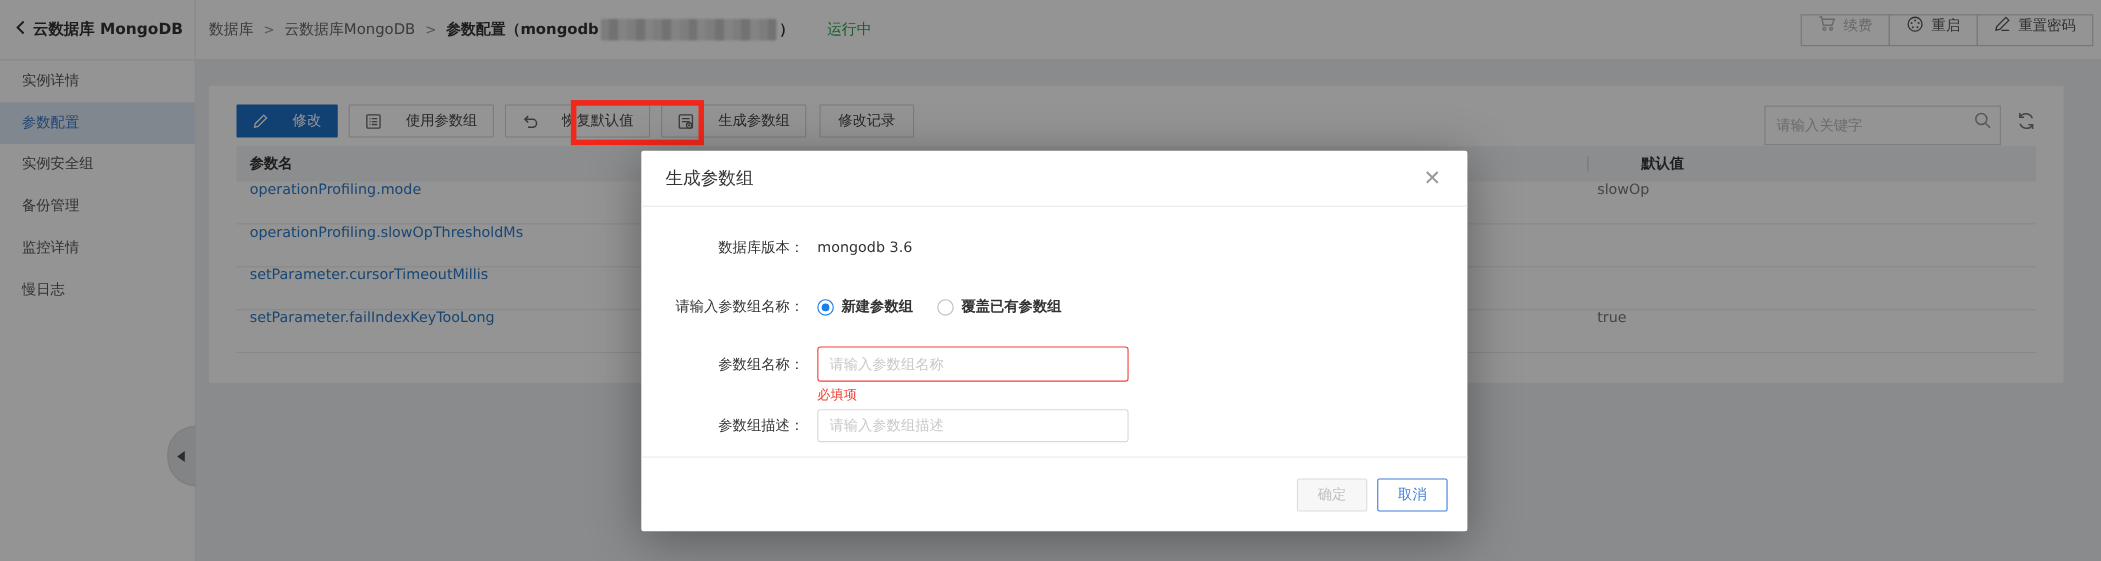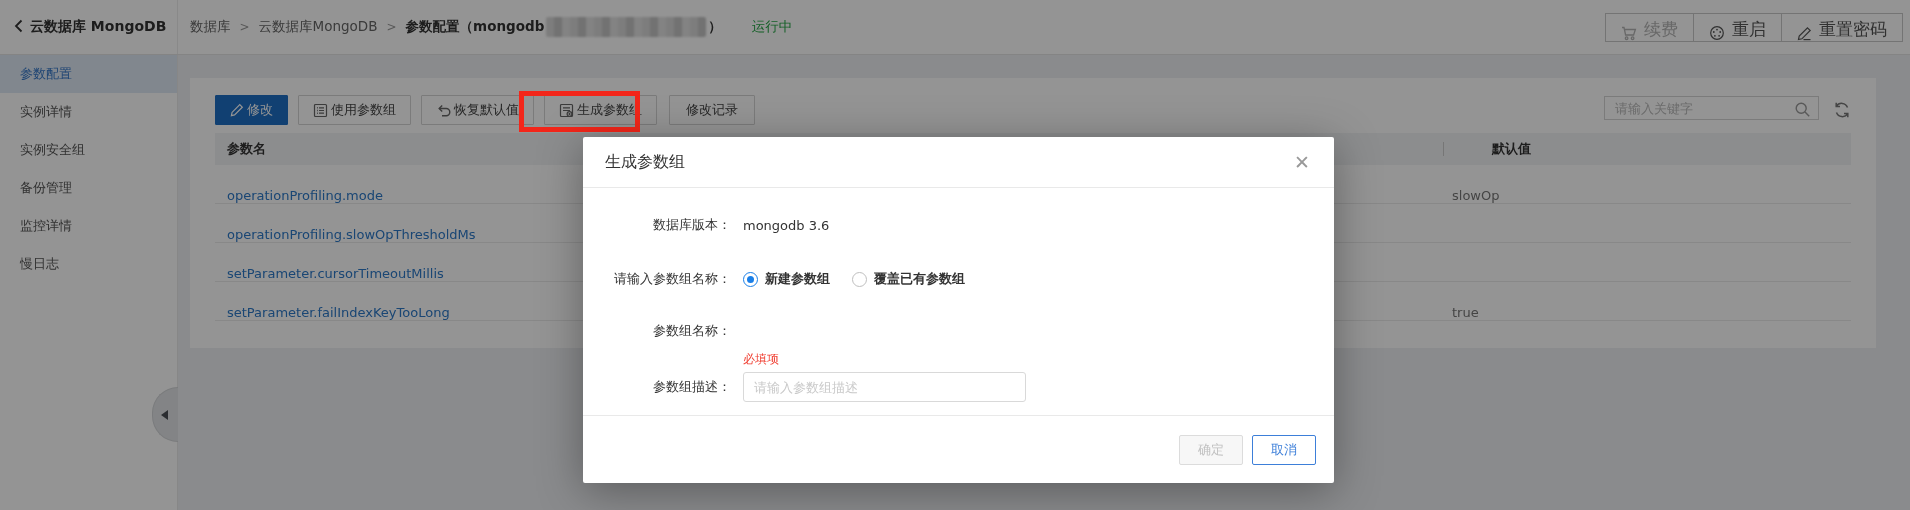--- a/index.html
+++ b/index.html
@@ -11,54 +11,54 @@
   .topbar { position:absolute; left:0; top:0; width:1910px; height:55px; background:#fff; border-bottom:1px solid #e3e3e3; display:flex; align-items:center; }
   .sidebar-header { width:178px; height:100%; display:flex; align-items:center; gap:7px; padding-left:14px; font-size:14px; font-weight:bold; color:#333; border-right:1px solid #ececec; flex:0 0 178px; }
   .breadcrumb { display:flex; align-items:center; font-size:13.5px; color:#666; padding-left:12px; white-space:nowrap; }
   .bc-sep { color:#999; margin:0 9px; font-size:12px; }
   .bc-current { color:#333; font-weight:600; }
   .masked-id { display:inline-block; width:160px; height:20px; margin:0 2px; vertical-align:middle; border-radius:2px;
     background:repeating-linear-gradient(90deg,#d8d8d8 0 8px,#c4c4c4 8px 16px,#e2e2e2 16px 24px), repeating-linear-gradient(0deg,rgba(255,255,255,.35) 0 5px, rgba(160,160,160,.25) 5px 10px);
     filter:blur(1px); }
   .status-running { color:#26a646; margin-left:30px; font-size:13.5px; }
   .tb-actions { position:absolute; right:7px; top:13px; display:flex; }
-  .tb-btn { height:29px; display:flex; align-items:flex-end; gap:7px; padding:0 15px; background:#fff; border:1px solid #c9c9c9; color:#555; font-size:17px; margin-left:-1px; cursor:pointer; }
+  .tb-btn { height:29px; display:flex; align-items:flex-start; gap:7px; padding:0 15px; background:#fff; border:1px solid #c9c9c9; color:#555; font-size:13px; margin-left:-1px; cursor:pointer; }
   .tb-btn.disabled { color:#b3b3b3; }
   .tb-btn svg { display:block; }
 
   
   .sidebar { position:absolute; left:0; top:55px; width:178px; height:455px; background:#fff; border-right:1px solid #e8e8e8; padding-top:0; }
   .side-item { height:38px; line-height:38px; padding-left:20px; font-size:13px; color:#555; cursor:pointer; }
   .side-item.active { background:#dfe9f4; color:#3678c8; }
   .collapse-handle { position:absolute; left:152px; top:387px; width:26px; height:55px; background:#e2e4e7; border:1px solid #d2d4d7; border-right:none; border-radius:28px 0 0 28px; display:flex; align-items:center; justify-content:center; cursor:pointer; z-index:1; }
   .tri-left { width:0; height:0; border-top:5px solid transparent; border-bottom:5px solid transparent; border-right:7px solid #4a4f55; margin-right:3px; }
 
   
   .panel { position:absolute; left:190px; top:78px; width:1686px; height:270px; background:#fff; }
   .toolbar { position:absolute; left:25px; right:25px; top:17px; height:30px; display:flex; justify-content:space-between; align-items:center; }
   .tool-group { display:flex; align-items:center; gap:10px; }
-  .btn { height:30px; display:flex; align-items:center; gap:3px; padding:0 14px; font-size:13px; background:#fff; border:1px solid #d4d4d4; color:#444; cursor:pointer; border-radius:1px; }
+  .btn { height:30px; display:flex; align-items:center; gap:22px; padding:0 14px; font-size:13px; background:#fff; border:1px solid #d4d4d4; color:#444; cursor:pointer; border-radius:1px; }
   .btn.primary { background:#1e6fc5; border-color:#1e6fc5; color:#fff; }
   .btn.no-icon { padding:14px 16px; }
   .btn.last { margin-left:2px; }
   .btn svg { display:block; }
   .search-wrap { display:flex; align-items:center; }
   .search-box { position:relative; width:215px; height:28px; }
-  .search-box input { width:215px; height:24px; border:1px solid #d4d4d4; border-radius:0; padding:0 32px 0 10px; font-size:13px; color:#333; font-family:inherit; outline:none; }
+  .search-box input { width:215px; height:36px; border:1px solid #d4d4d4; border-radius:0; padding:0 32px 0 10px; font-size:13px; color:#333; font-family:inherit; outline:none; }
   .search-box input::placeholder { color:#b9b9b9; }
   .search-icon-btn { position:absolute; right:8px; top:5px; cursor:pointer; }
   .refresh-btn { margin-left:14px; cursor:pointer; display:flex; align-items:center; }
 
   
   .table { position:absolute; left:25px; right:25px; top:55px; }
   .thead { height:32px; background:#f2f3f5; display:flex; align-items:center; font-size:13px; font-weight:600; color:#333; }
   .th-name { flex:1; padding-left:12px; }
   .th-default { width:414px; display:flex; align-items:center;gap:40px; }
   .col-divider { width:1px; height:14px; background:#ccc; margin:0 8px 0 6px; }
-  .trow { height:39px; display:flex; align-items:flex-end; border-bottom:1px solid #ebebeb; font-size:13px; }
+  .trow { height:39px; display:flex; align-items:flex-start; border-bottom:1px solid #ebebeb; font-size:13px; }
   .td-name { flex:1; padding-left:12px; }
   .td-name a { color:#2d79c8; text-decoration:none; cursor:pointer; }
   .td-default { width:414px; padding-left:15px; color:#777; }
 
   
   .overlay { position:absolute; inset:0; background:rgba(0,0,0,0.42); z-index:50; }
   .red-annotation { position:absolute; left:519px; top:91px; width:121px; height:41px; border:5px solid #f3261a; z-index:60; }
 
   
   .modal { position:absolute; left:583px; top:137px; width:751px; height:346px; background:#fff; border-radius:2px; z-index:70; box-shadow:0 8px 45px rgba(0,0,0,0.35); }
@@ -141,22 +141,22 @@
             <path d="M10.5 1.8l2.7 2.7-8.3 8.3-3.4.7.7-3.4z"></path>
               <path d="M6.5 13.6h7"></path>
           </svg>
         </span>
         <span>重置密码</span>
       </div>
     </div>
   </div>
 
   <div class="sidebar">
+    <div class="side-item">实例详情</div>
     <div class="side-item active">参数配置</div>
-    <div class="side-item">实例详情</div>
     <div class="side-item">实例安全组</div>
     <div class="side-item">备份管理</div>
     <div class="side-item">监控详情</div>
     <div class="side-item">慢日志</div>
   </div>
   <div class="collapse-handle">
     <span class="tri-left"></span>
   </div>
 
   <div class="panel">
@@ -274,20 +274,23 @@
         </span>
         <span class="radio-opt">
           <span class="radio-circle"></span>
           <span class="radio-label">覆盖已有参数组</span>
         </span>
       </span>
     </div>
 
     <div class="m-row row-name">
       <span class="m-label">参数组名称：</span>
+      <span class="m-control">
+        <input class="m-input error" type="text" placeholder="请输入参数组名称" style="">
+      </span>
     </div>
     <div class="error-hint">必填项</div>
 
     <div class="m-row row-desc">
       <span class="m-label">参数组描述：</span>
       <span class="m-control">
         <input class="m-input" type="text" placeholder="请输入参数组描述" style="">
       </span>
     </div>
 

